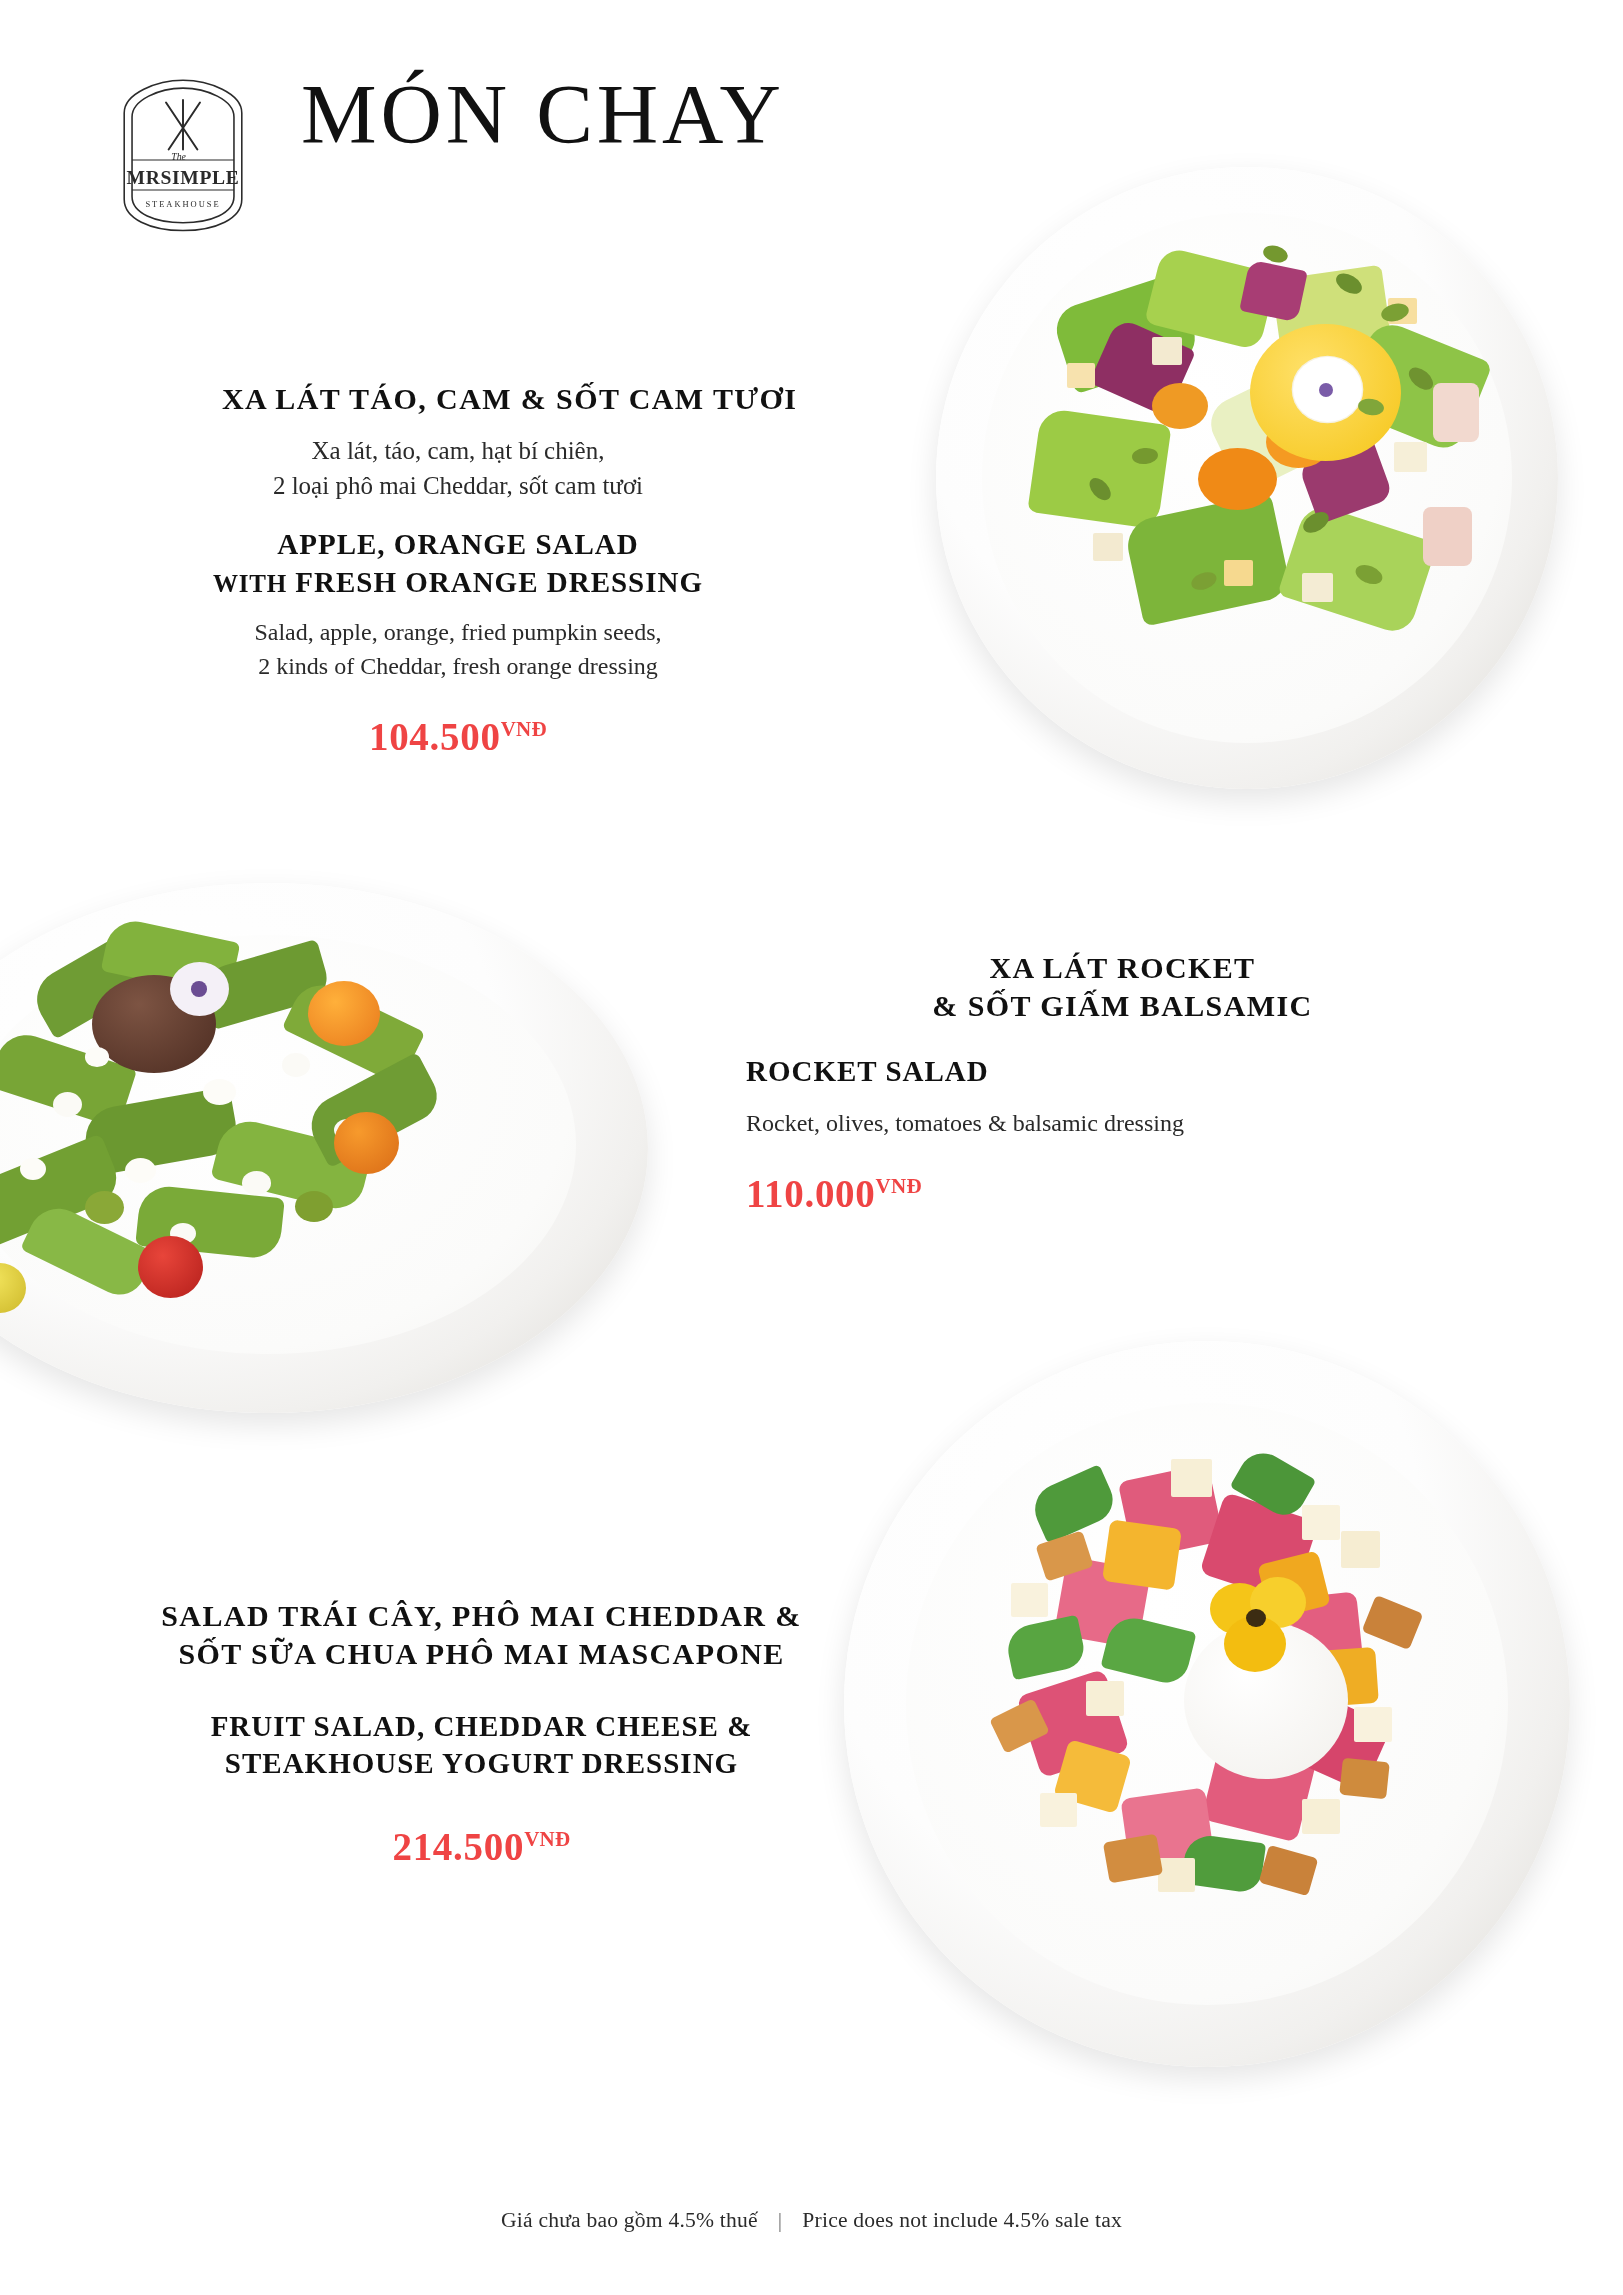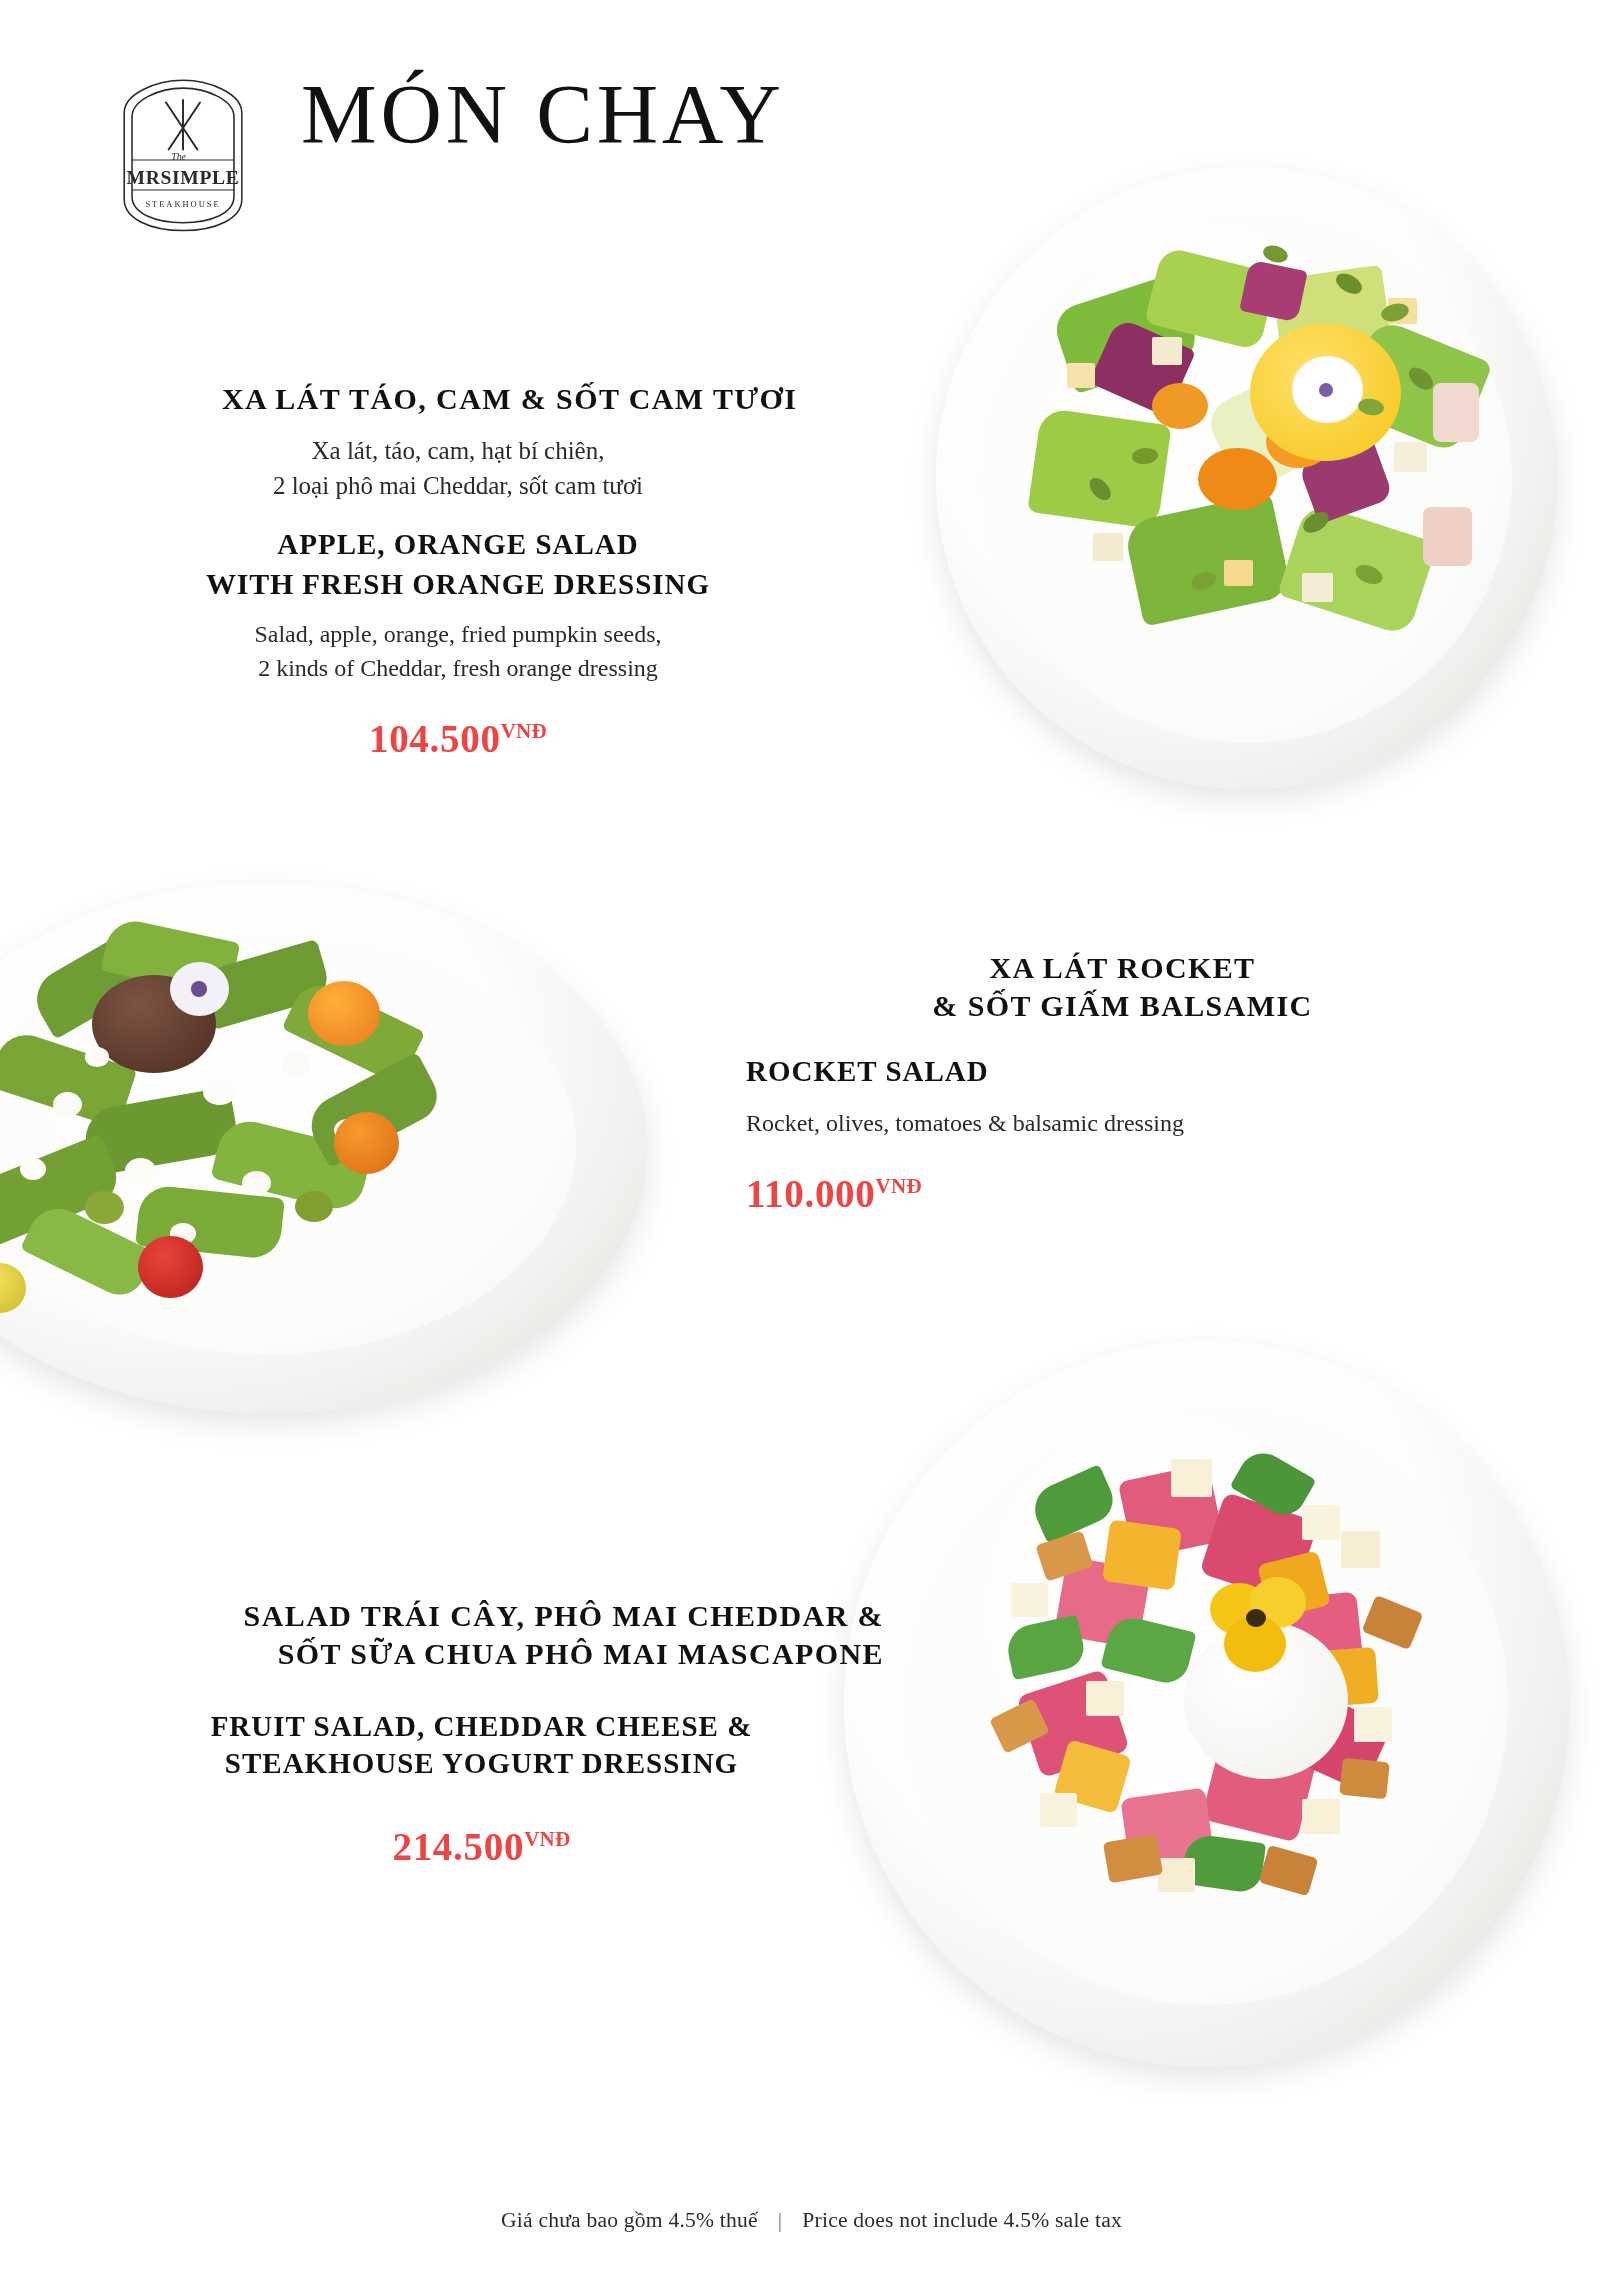--- a/index.html
+++ b/index.html
@@ -60,21 +60,21 @@
     color: #2a2a2a;
   }
   .en-head {
     font-size: 29px;
     font-weight: bold;
     letter-spacing: 1px;
     line-height: 1.3;
     color: #111;
   }
   .en-head .with {
-    font-size: 30px;
+    font-size: 25px;
     font-weight: bold;
     letter-spacing: 0.8px;
   }
   .en-desc {
     font-size: 24px;
     line-height: 1.4;
     color: #2a2a2a;
   }
   .price {
     font-size: 39px;
@@ -116,21 +116,21 @@
   .item2 .en-desc { text-align: left; margin-top: 15.7px; }
   .item2 .price   { text-align: left; margin-top: 31px; }
 
   
   .item3 {
     position: absolute;
     top: 1597px;
     left: 79px;
     width: 805px;
   }
-  .item3 .vn-head { text-align: right; }
+  .item3 .vn-head { text-align: center; }
   .item3 .en-head { text-align: center; margin-top: 34px; }
   .item3 .price   { text-align: center; margin-top: 41px; }
 
   
   .photo { position: absolute; }
 
   
   .photo1 {
     top: 167px;
     left: 936px;

